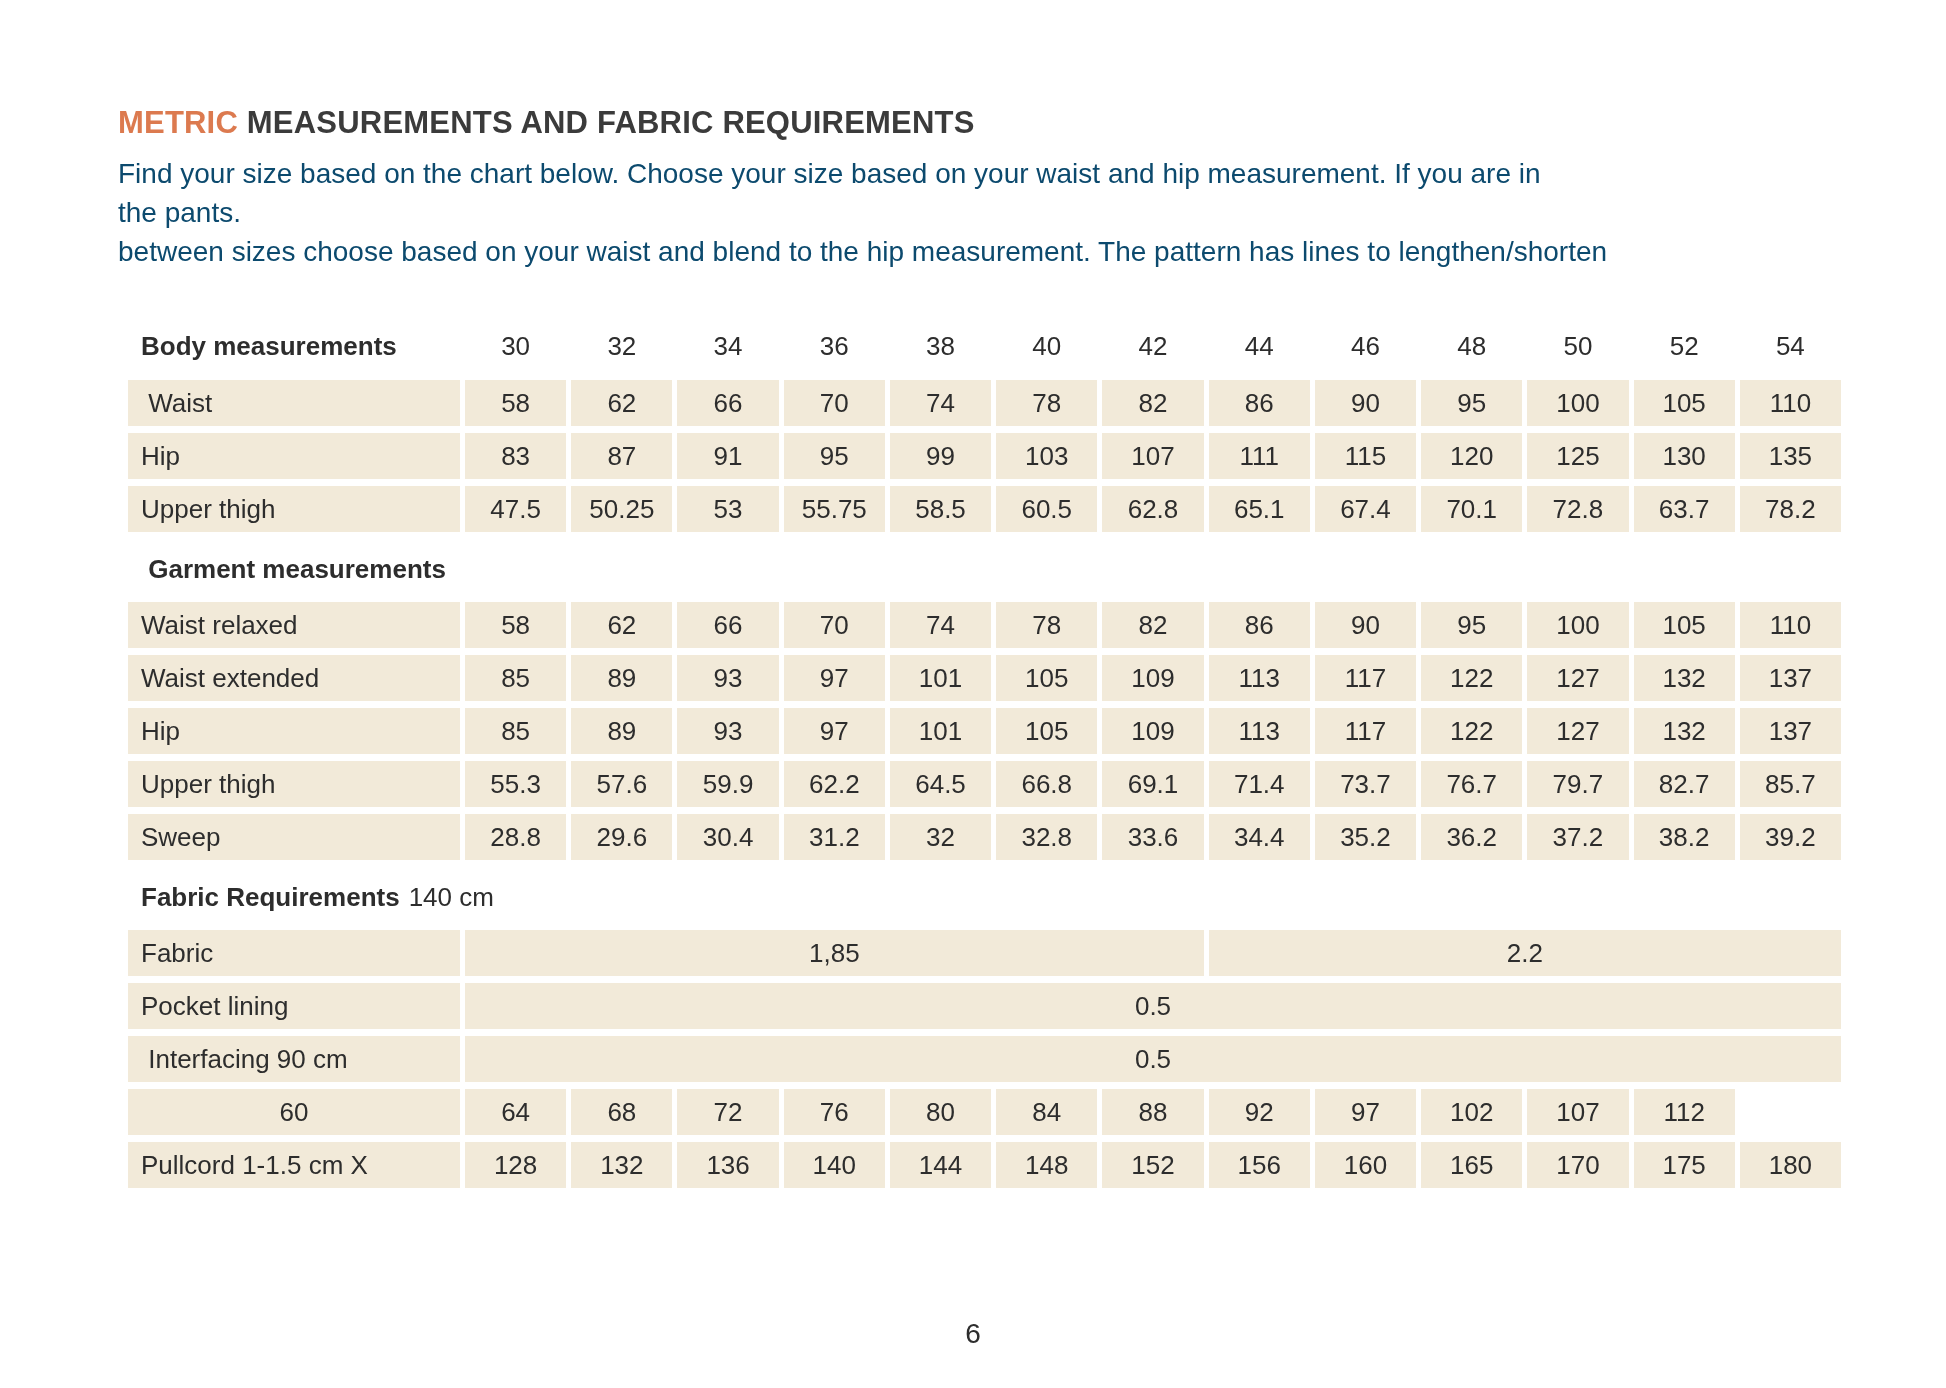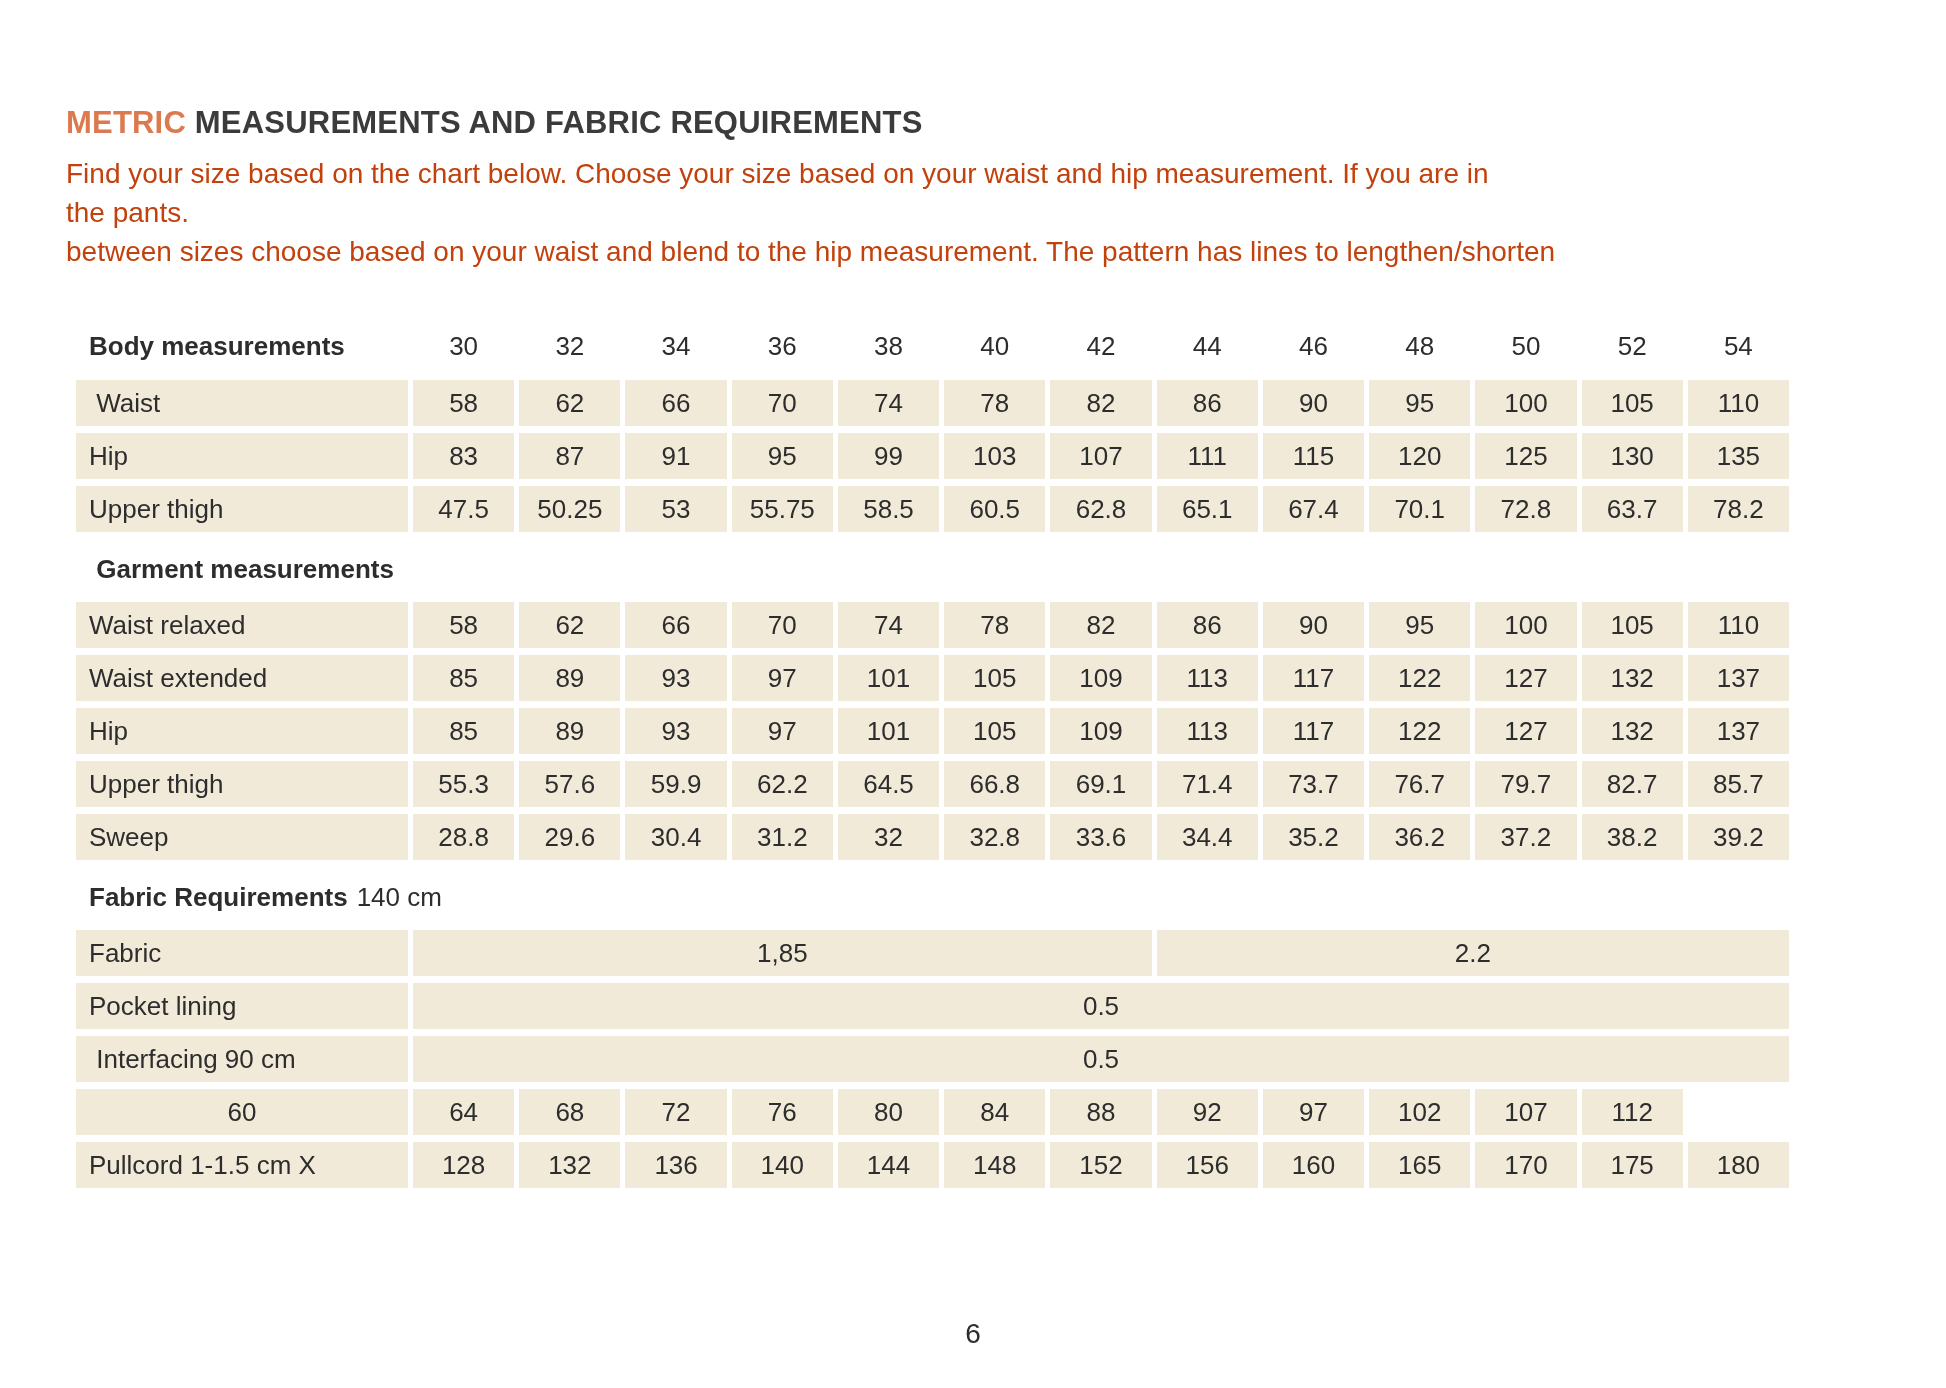--- a/index.html
+++ b/index.html
@@ -4,29 +4,29 @@
 <style>
   html, body { margin: 0; padding: 0; }
   body {
     width: 1946px; height: 1388px;
     background: #ffffff;
     font-family: "Liberation Sans", sans-serif;
     color: #2d2d2d;
     position: relative;
     overflow: hidden;
   }
-  .page { padding: 104px 100px 0 66px; box-sizing: border-box; height: 100%; position: relative; }
+  .page { padding: 104px 100px 0 118px; box-sizing: border-box; height: 100%; position: relative; }
 
   h1.title {
     margin: 0; font-size: 31px; font-weight: 700; letter-spacing: 0.2px;
     color: #3b3b3b; line-height: 38px; white-space: pre;
   }
   h1.title .accent { color: #dc7a4f; }
 
-  .intro { margin-top: 12px; font-size: 28px; line-height: 39px; color: #c2410c; }
+  .intro { margin-top: 12px; font-size: 28px; line-height: 39px; color: #0c4a6e; }
   .intro .intro-line { white-space: nowrap; }
 
   .chart { margin-top: 58px; margin-left: 10px; width: 1713px; }
 
   .row {
     display: grid;
     grid-template-columns: 332px repeat(13, 1fr);
     column-gap: 5px;
     margin-bottom: 7px;
   }

